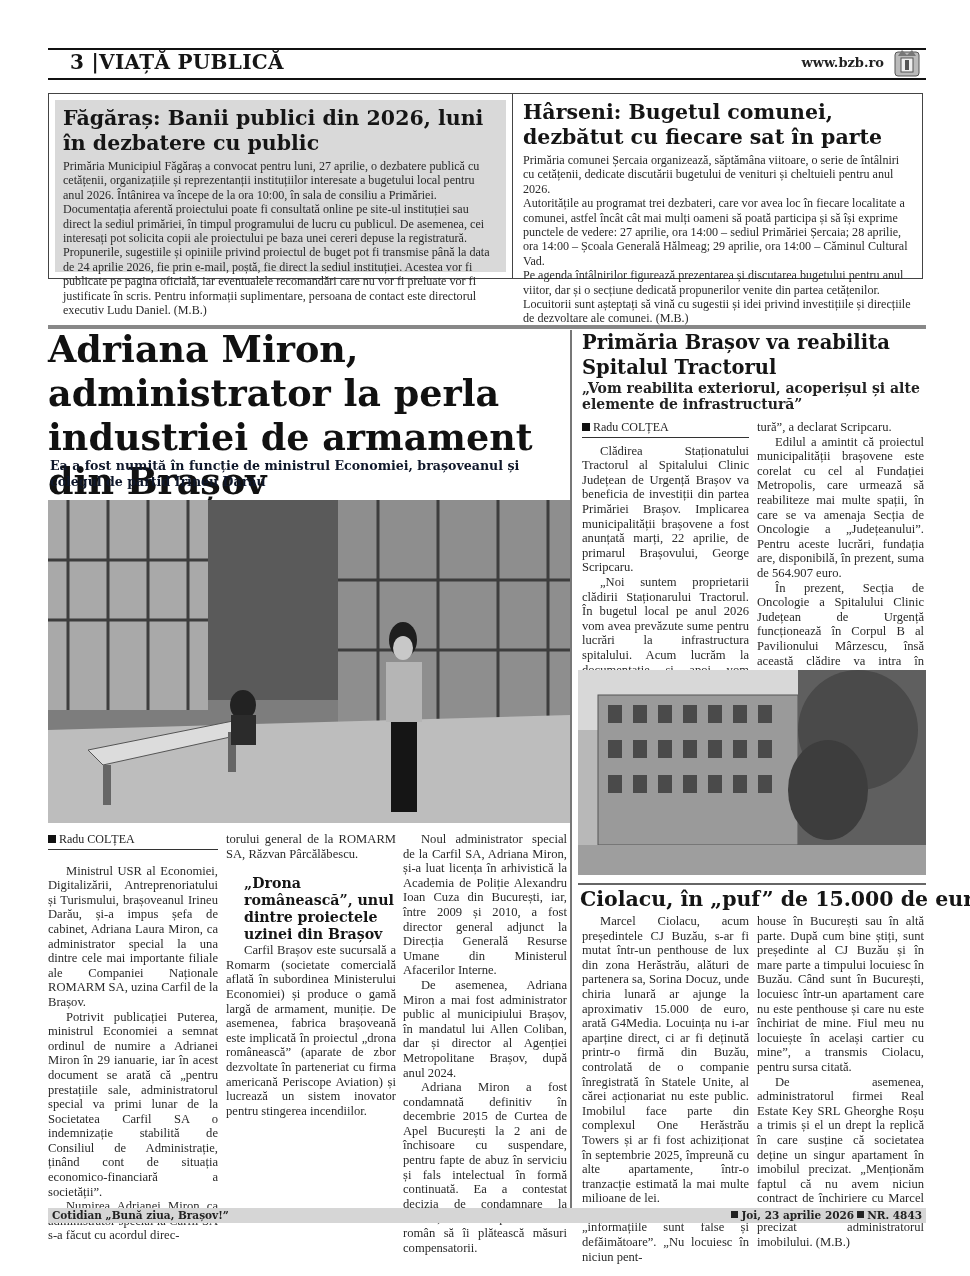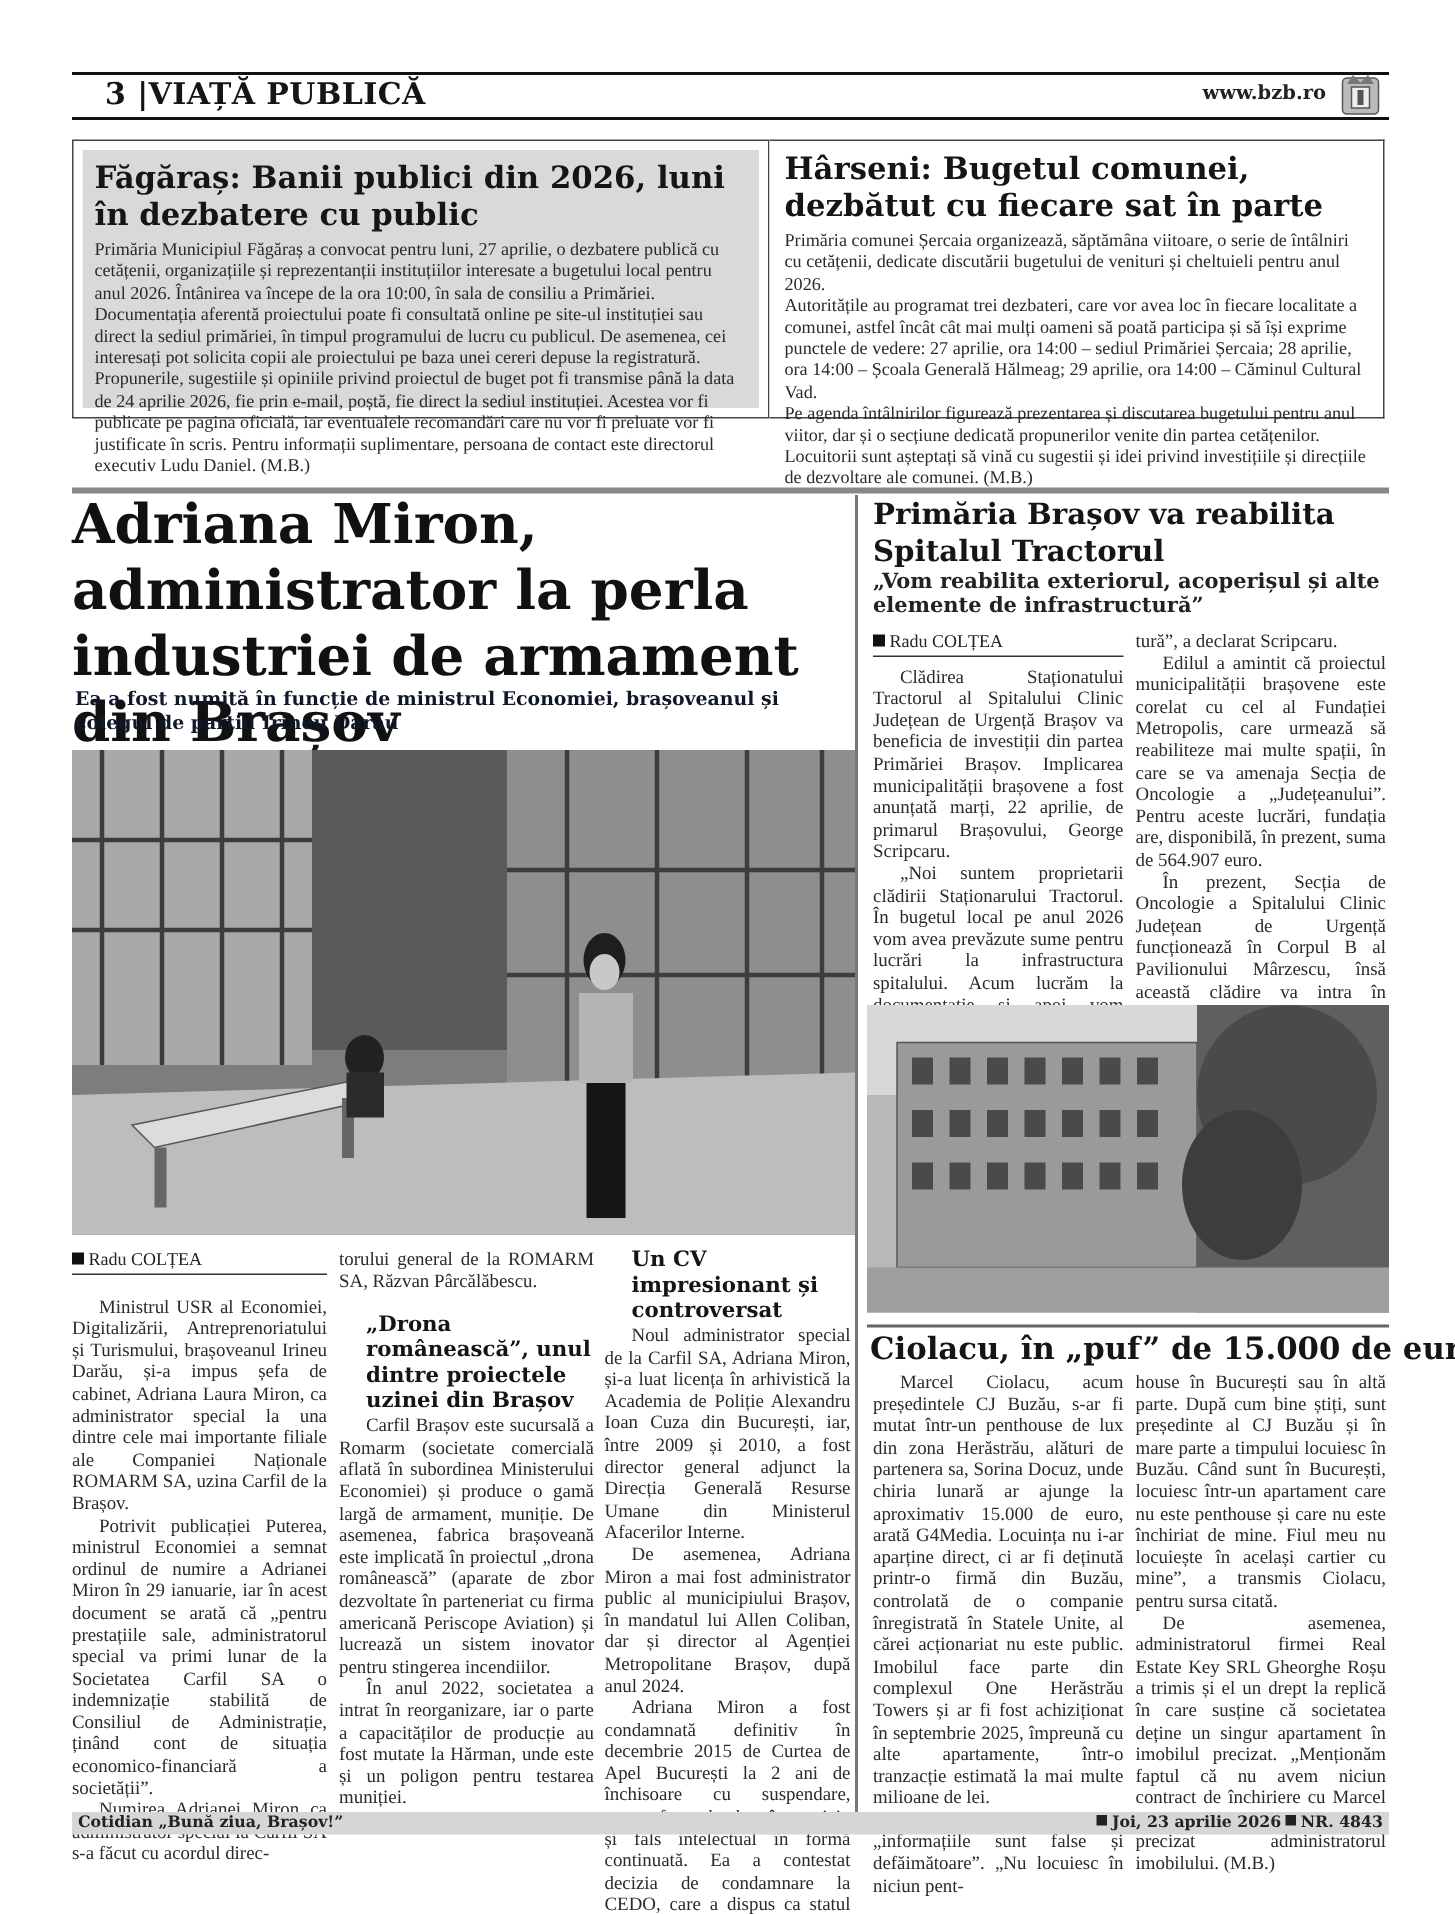--- a/index.html
+++ b/index.html
@@ -134,24 +134,22 @@
   <div style="height:14px"></div>
   <p>Ministrul USR al Economiei, Digitalizării, Antreprenoriatului și Turismului, brașoveanul Irineu Darău, și-a impus șefa de cabinet, Adriana Laura Miron, ca administrator special la una dintre cele mai importante filiale ale Companiei Naționale ROMARM SA, uzina Carfil de la Brașov.</p>
   <p>Potrivit publicației Puterea, ministrul Economiei a semnat ordinul de numire a Adrianei Miron în 29 ianuarie, iar în acest document se arată că „pentru prestațiile sale, administratorul special va primi lunar de la Societatea Carfil SA o indemnizație stabilită de Consiliul de Administrație, ținând cont de situația economico-financiară a societății”.</p>
   <p>Numirea Adrianei Miron ca administrator special la Carfil SA s-a făcut cu acordul direc-</p>
 </div>
 <div class="col" id="m-col2">
   <p class="noind">torului general de la ROMARM SA, Răzvan Pârcălăbescu.</p>
   <div style="height:14px"></div>
   <div class="subhead" style="padding-left:18px">„Drona românească”, unul dintre proiectele uzinei din Brașov</div>
   <p>Carfil Brașov este sucursală a Romarm (societate comercială aflată în subordinea Ministerului Economiei) și produce o gamă largă de armament, muniție. De asemenea, fabrica brașoveană este implicată în proiectul „drona românească” (aparate de zbor dezvoltate în parteneriat cu firma americană Periscope Aviation) și lucrează un sistem inovator pentru stingerea incendiilor.</p>
-  <p>În anul 2022, societatea a intrat în reorganizare, iar o parte a capacităților de producție au fost mutate la Hărman, unde este și un poligon pentru testarea muniției.</p>
 </div>
 <div class="col" id="m-col3">
-  <div class="subhead" style="padding-left:18px">Un CV impresionant și controversat</div>
   <p>Noul administrator special de la Carfil SA, Adriana Miron, și-a luat licența în arhivistică la Academia de Poliție Alexandru Ioan Cuza din București, iar, între 2009 și 2010, a fost director general adjunct la Direcția Generală Resurse Umane din Ministerul Afacerilor Interne.</p>
   <p>De asemenea, Adriana Miron a mai fost administrator public al municipiului Brașov, în mandatul lui Allen Coliban, dar și director al Agenției Metropolitane Brașov, după anul 2024.</p>
   <p>Adriana Miron a fost condamnată definitiv în decembrie 2015 de Curtea de Apel București la 2 ani de închisoare cu suspendare, pentru fapte de abuz în serviciu și fals intelectual în formă continuată. Ea a contestat decizia de condamnare la CEDO, care a dispus ca statul român să îi plătească măsuri compensatorii.</p>
 </div>
 
 <div id="vrule-mid"></div>
 
 <h2 id="r1-title">Primăria Brașov va reabilita Spitalul Tractorul</h2>
 <div id="r1-sub">„Vom reabilita exteriorul, acoperișul și alte elemente de infrastructură”</div>
 <div class="col" id="r1-col1">

